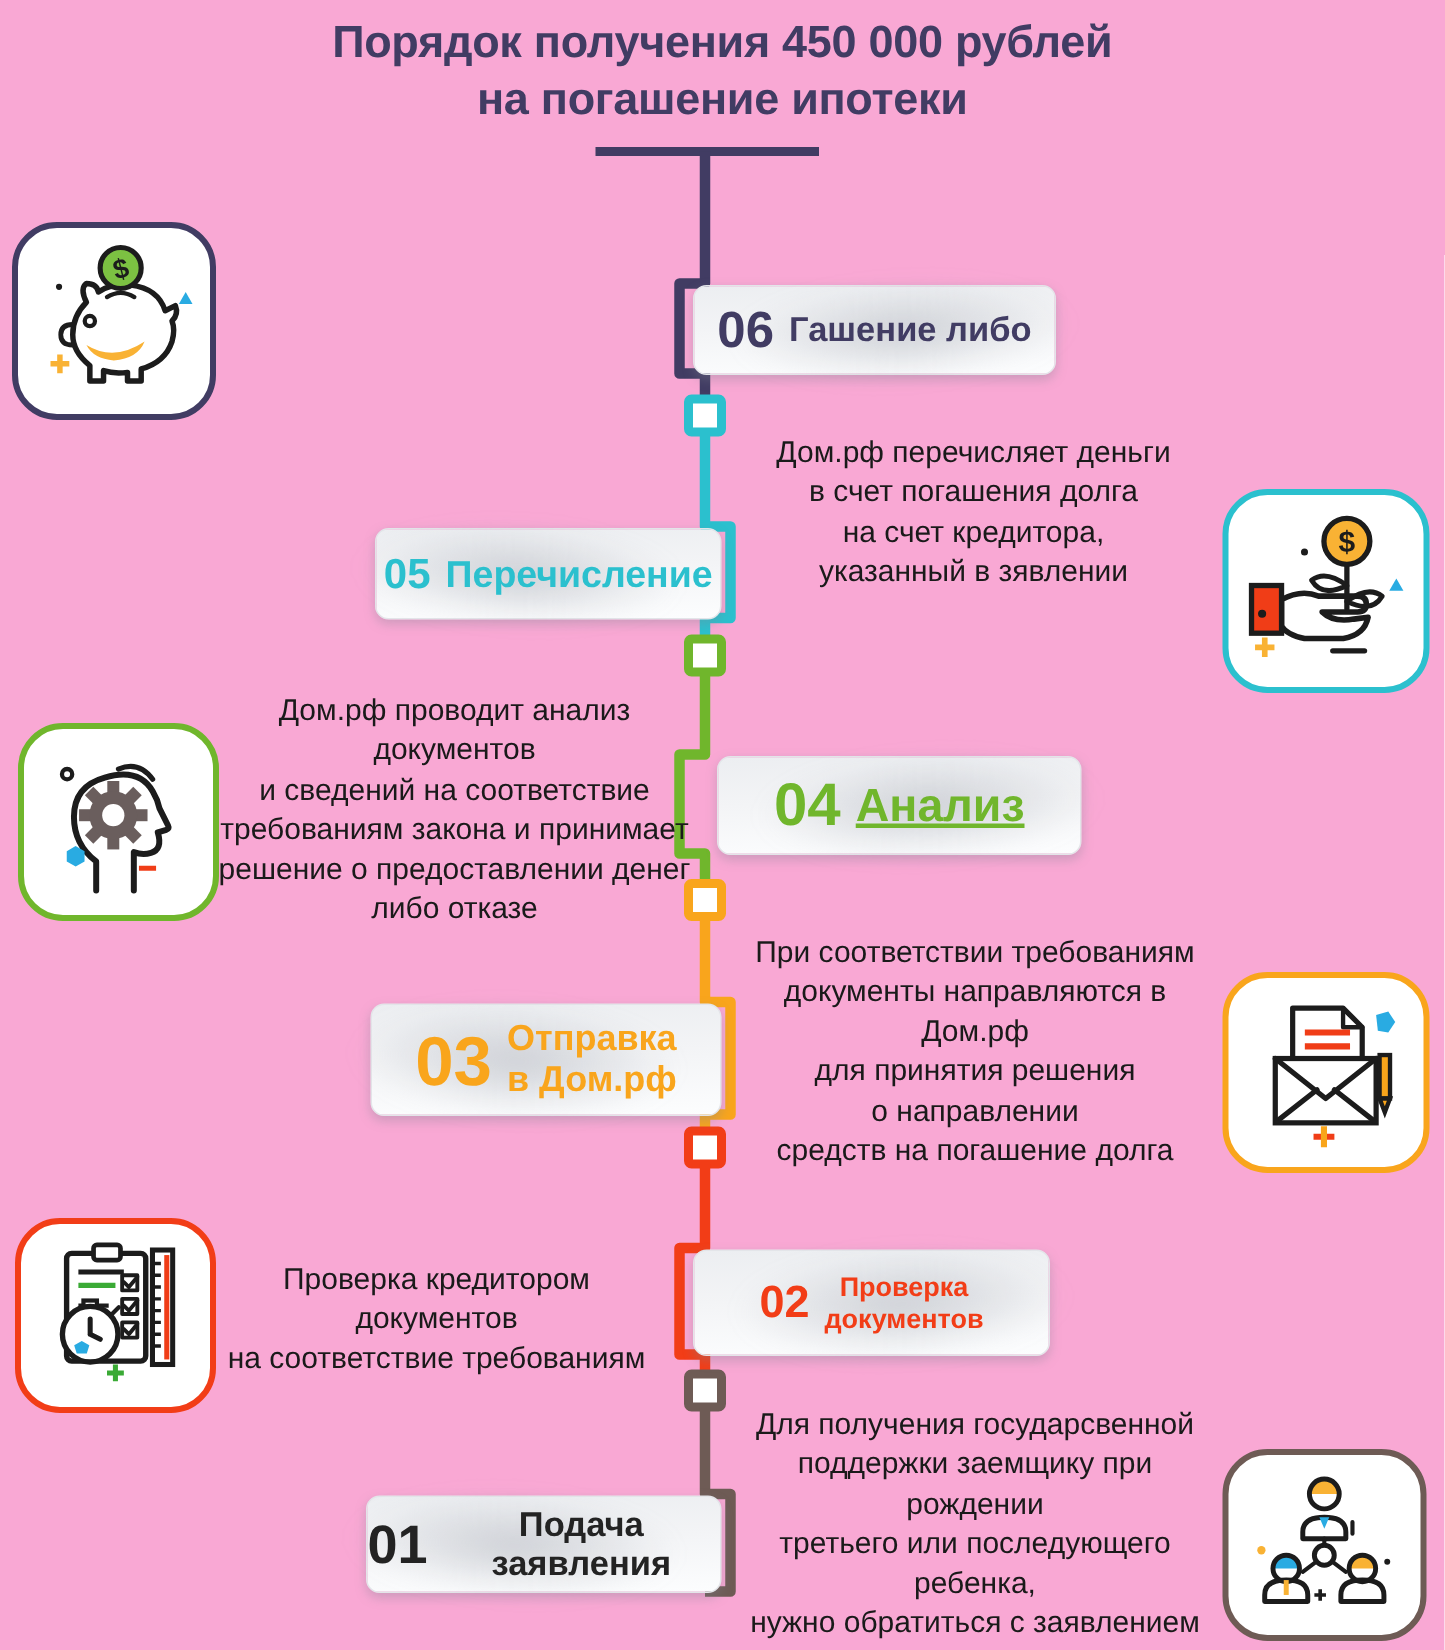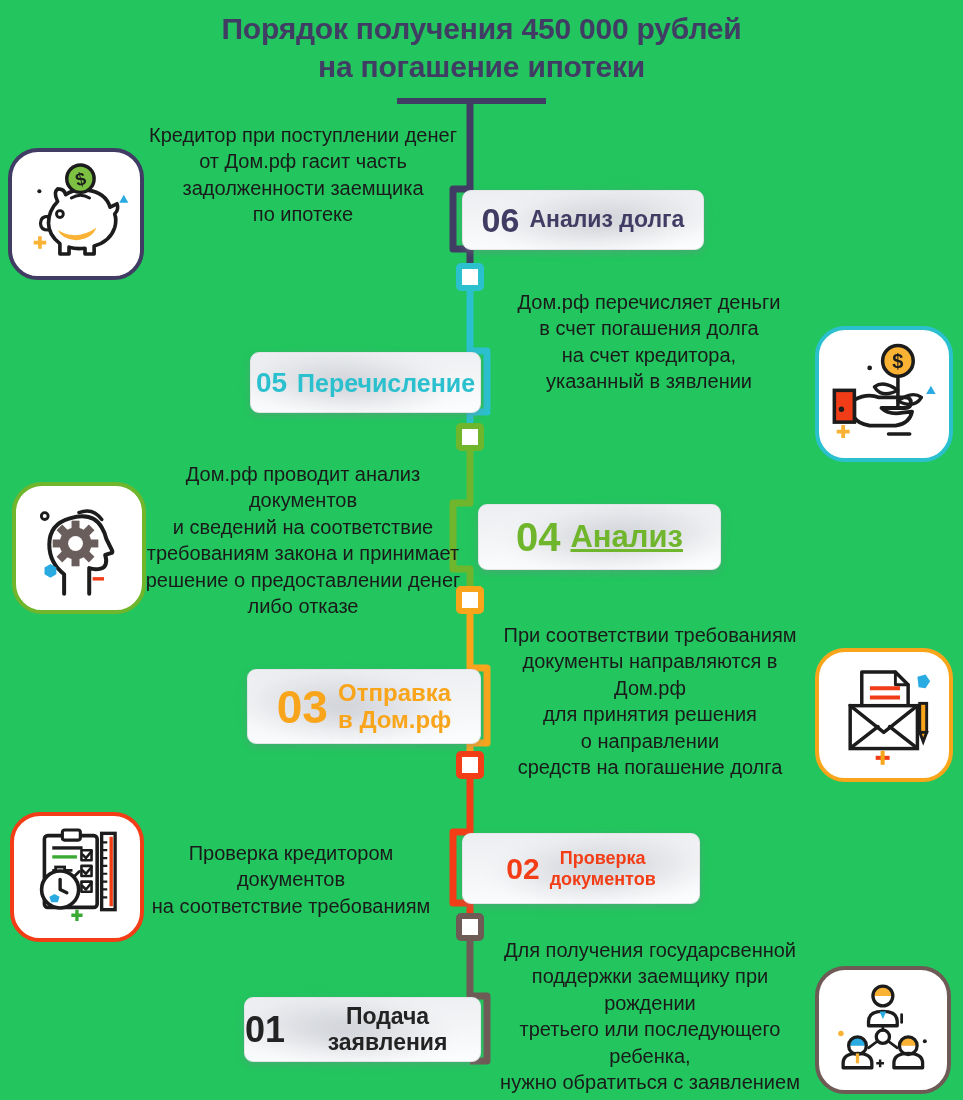--- a/index.html
+++ b/index.html
@@ -1,17 +1,17 @@
 <!DOCTYPE html>
 <html style="--step06: #413c63; --step05: #2bc0ce; --step04: #70b62c; --step03: #f9a51c; --step02: #f23d17; --step01: #6e5b55; --accent-blue: #29abe2; --accent-yellow: #f9b234; --coin-green: #7cc142; --text: #1a1a1a;"><head>
 <meta charset="utf-8">
 <style>
   html,body{margin:0;padding:0;background:#fff;}
   .canvas{
-    position:relative;width:963px;height:1100px;overflow:hidden;background:#22c55e;
+    position:relative;width:963px;height:1100px;overflow:hidden;background:#f9a8d4;
     font-family:"Liberation Sans", sans-serif;color:#1a1a1a;
   }
   
   .title{
     position:absolute;left:0;top:10px;width:963px;margin:0;
     text-align:center;font-size:30px;line-height:1.25;font-weight:700;
     color:var(--step06);white-space:pre-line;letter-spacing:-.2px;z-index:2;
   }
   
   .timeline{position:absolute;left:0;top:0;z-index:1;}
@@ -91,27 +91,23 @@
     <rect class="q4" x="459" y="426" width="22" height="22" rx="2"></rect>
     <path class="s4" d="M470,448 V503 H453 V569 H470 V589"></path>
     <rect class="q3" x="459" y="589" width="22" height="22" rx="2"></rect>
     <path class="s3" d="M470,611 V668 H487 V743 H470 V754"></path>
     <rect class="q2" x="459" y="754" width="22" height="22" rx="2"></rect>
     <path class="s2" d="M470,776 V832 H453 V903 H470 V916"></path>
     <rect class="q1" x="459" y="916" width="22" height="22" rx="2"></rect>
     <path class="s1" d="M470,938 V996 H487 V1061 H470"></path>
   </svg>
 
-  <div class="desc d6">Кредитор при поступлении денег
-от Дом.рф гасит часть
-задолженности заемщика
-по ипотеке</div>
   <div class="lbox b6 side-right">
     <span class="num">06</span>
-    <span class="lbl">Анализ долга</span>
+    <span class="lbl">Гашение либо</span>
   </div>
   <div class="ibox i6">
     <svg viewBox="0 0 100 100">
       <path class="ink" stroke-width="3.2" fill="#fff" d="M34,39 Q30,31 34,28 Q40,28 41,33 Q48,28 60,29 Q76,31 80,44 L86,41 Q88,46 84,50 Q86,55 84,62 Q80,74 66,78 L66,85 L58,85 L58,80 Q50,81 44,79 L44,85 L36,85 L36,76 Q26,68 26,58 Q26,47 34,39 Z"></path>
       <path class="ink" stroke-width="2.8" fill="#fff" d="M26,52 Q19,52 19,58 Q19,64 26,64"></path>
       <path d="M34,64 Q50,74 68,62 Q64,72 50,73 Q38,72 34,64 Z" fill="#f9b234"></path>
       <circle class="ink" stroke-width="2.5" cx="36" cy="50" r="3"></circle>
       <path class="ink" stroke-width="2.5" d="M46,36 q8,-5 16,0"></path>
       <circle cx="54" cy="19" r="12" fill="#7cc142" stroke="#1c1c1c" stroke-width="3"></circle>
       <text x="54" y="25" font-size="16" font-weight="bold" text-anchor="middle" fill="#1c1c1c" transform="rotate(-14 54 19)">$</text>

